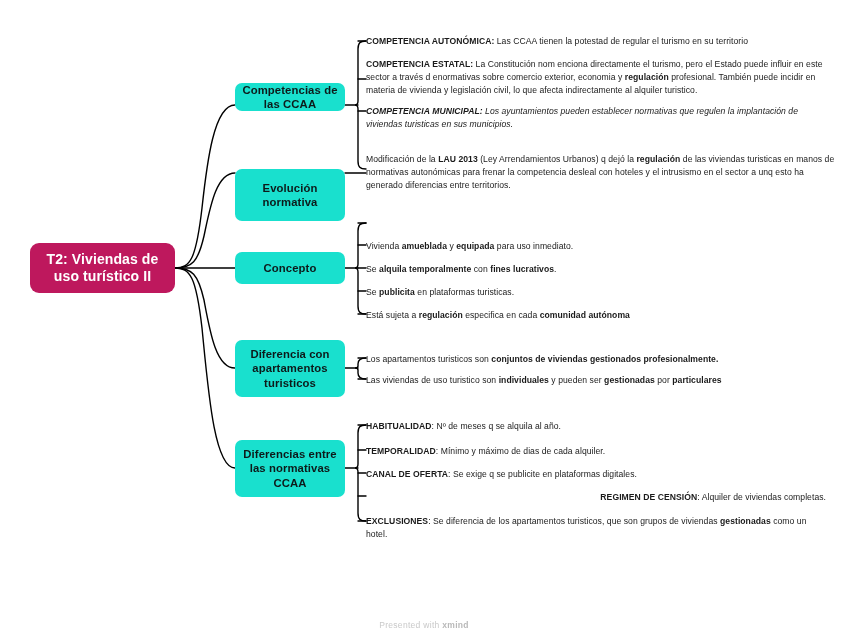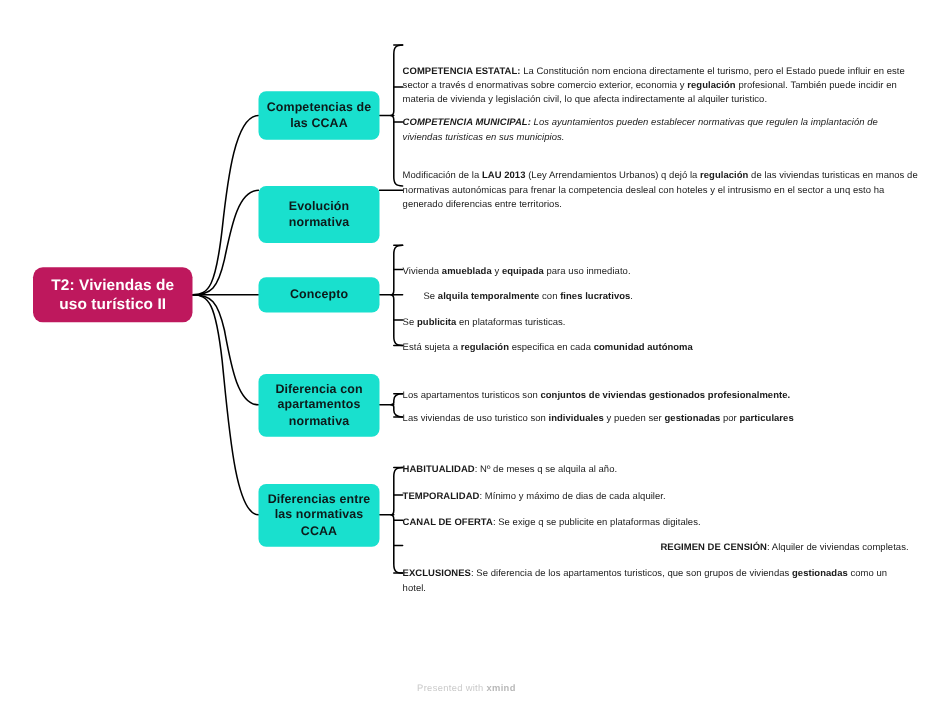--- a/index.html
+++ b/index.html
@@ -124,22 +124,25 @@
       <path d="M358,473 L366,473"></path>
       <path d="M358,496 L366,496"></path>
       <path d="M358,521 L366,521"></path>
     </g>
   </svg>
 
   <div class="node root-node">
     <span>T2: Viviendas de uso turístico II</span>
   </div>
 
-  <div class="node branch-node" style="top:83px; height:44px;">
+  <div class="node branch-node" style="top:83px; height:28px;">
     <span>Competencias de las CCAA</span>
+  </div>
+  <div class="leaf" style="left:366px; top:35px; width:468px;">
+    <b>COMPETENCIA AUTONÓMICA:</b><span> Las CCAA tienen la potestad de regular el turismo en su territorio</span>
   </div>
   <div class="leaf" style="left:366px; top:58px; width:470px;">
     <b>COMPETENCIA ESTATAL:</b><span> La Constitución nom enciona directamente el turismo, pero el Estado puede influir en este sector a través d enormativas sobre comercio exterior, economia y <b>regulación</b> profesional. También puede incidir en materia de vivienda y legislación civil, lo que afecta indirectamente al alquiler turistico.</span>
   </div>
   <div class="leaf" style="left:366px; top:105px; width:470px;font-style:italic;">
     <b>COMPETENCIA MUNICIPAL:</b><span> Los ayuntamientos pueden establecer normativas que regulen la implantación de viviendas turisticas en sus municipios.</span>
   </div>
 
   <div class="node branch-node" style="top:151px; height:52px;margin-top:18px;">
     <span>Evolución normativa</span>
@@ -147,32 +150,32 @@
   <div class="leaf" style="left:366px; top:153px; width:470px;">
     <b></b><span>Modificación de la <b>LAU 2013</b> (Ley Arrendamientos Urbanos) q dejó la <b>regulación</b> de las viviendas turisticas en manos de normativas autonómicas para frenar la competencia desleal con hoteles y el intrusismo en el sector a unq esto ha generado diferencias entre territorios.</span>
   </div>
 
   <div class="node branch-node" style="top:252px; height:32px;">
     <span>Concepto</span>
   </div>
   <div class="leaf" style="left:366px; top:240px; width:460px;">
     <span>Vivienda <b>amueblada</b> y <b>equipada</b> para uso inmediato.</span>
   </div>
-  <div class="leaf" style="left:385px; top:263px; width:460px;">
+  <div class="leaf" style="left:366px; top:263px; width:460px;">
     <span>Se <b>alquila temporalmente</b> con <b>fines lucrativos</b>.</span>
   </div>
   <div class="leaf" style="left:366px; top:286px; width:460px;">
     <span>Se <b>publicita</b> en plataformas turisticas.</span>
   </div>
   <div class="leaf" style="left:366px; top:309px; width:460px;">
     <span>Está sujeta a <b>regulación</b> especifica en cada <b>comunidad autónoma</b></span>
   </div>
 
   <div class="node branch-node" style="top:340px; height:57px;">
-    <span>Diferencia con apartamentos normativa</span>
+    <span>Diferencia con apartamentos turisticos</span>
   </div>
   <div class="leaf" style="left:366px; top:353px; width:460px;">
     <span>Los apartamentos turisticos son <b>conjuntos de viviendas gestionados profesionalmente.</b></span>
   </div>
   <div class="leaf" style="left:366px; top:374px; width:460px;">
     <span>Las viviendas de uso turistico son <b>individuales</b> y pueden ser <b>gestionadas</b> por <b>particulares</b></span>
   </div>
 
   <div class="node branch-node" style="top:440px; height:57px;">
     <span>Diferencias entre las normativas CCAA</span>

